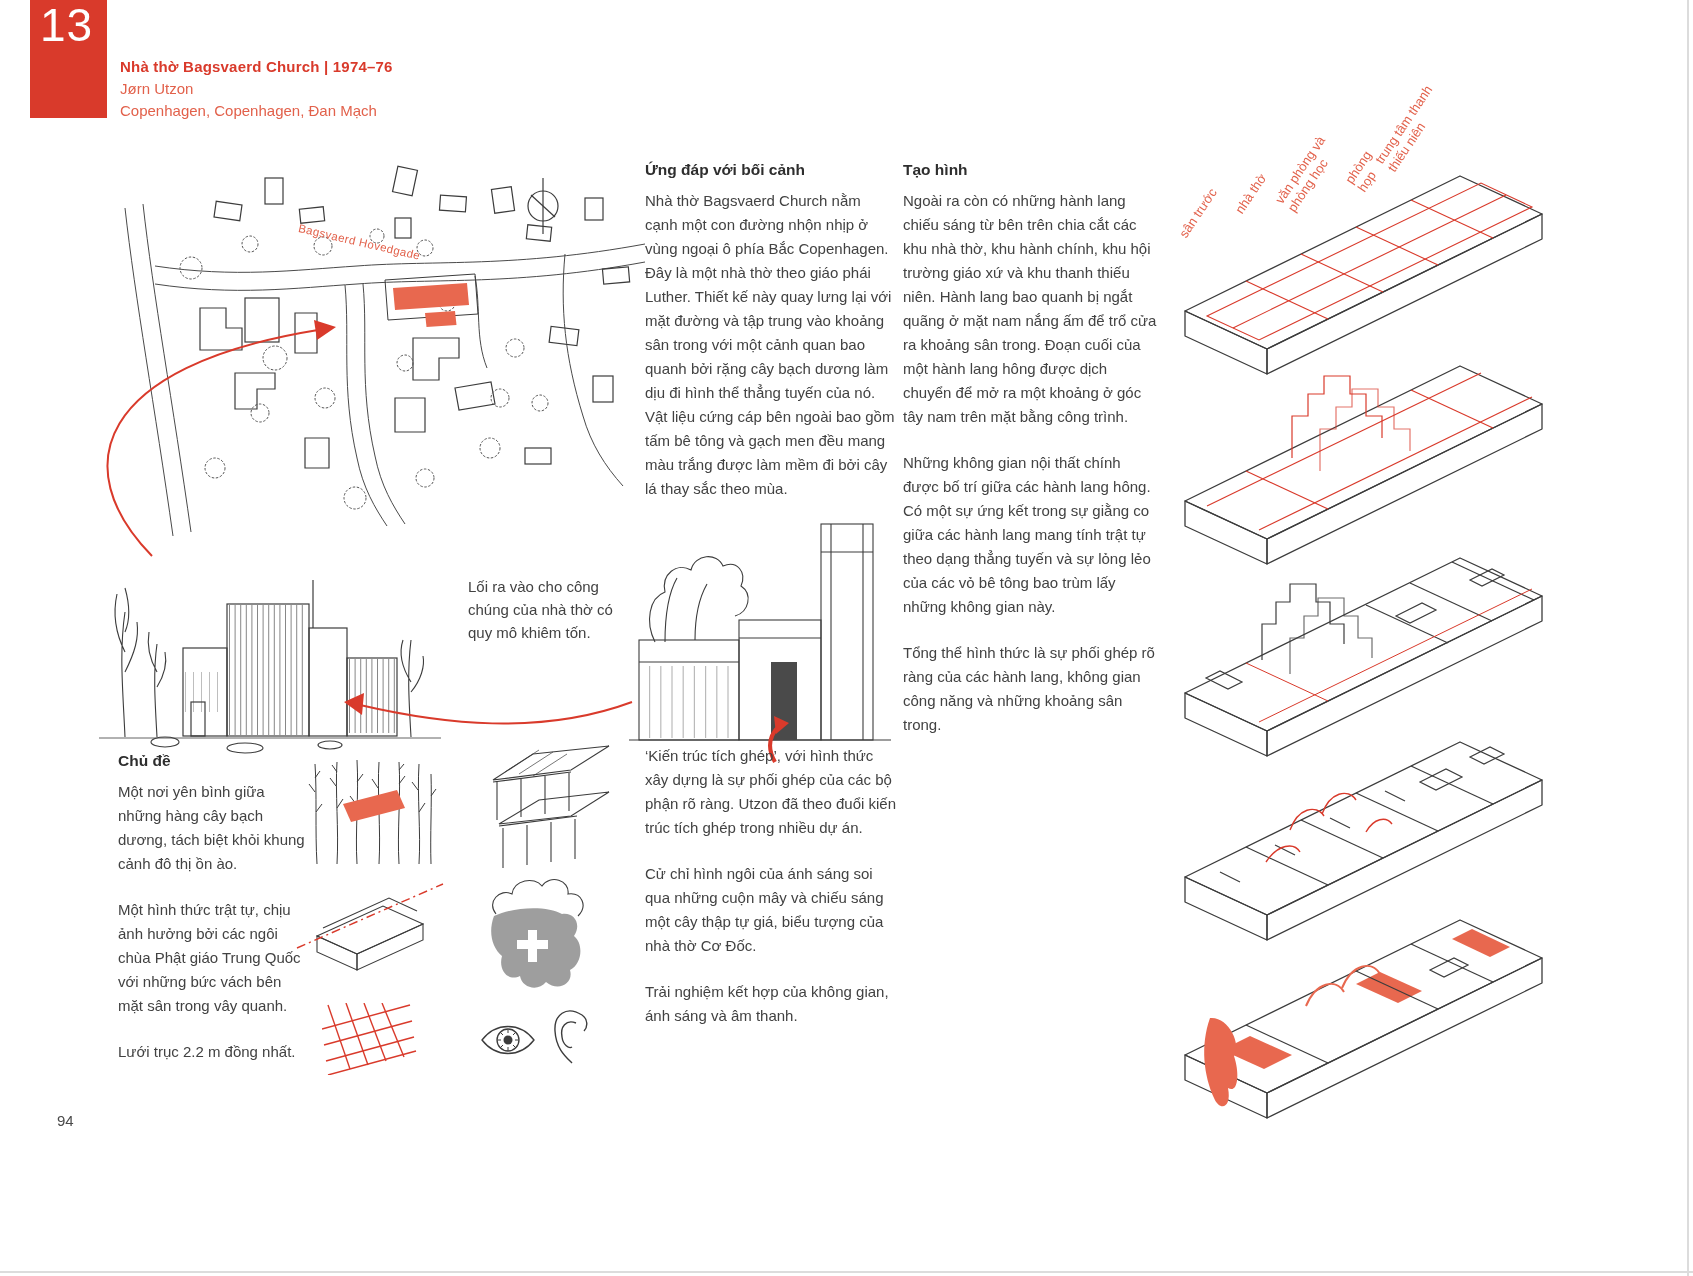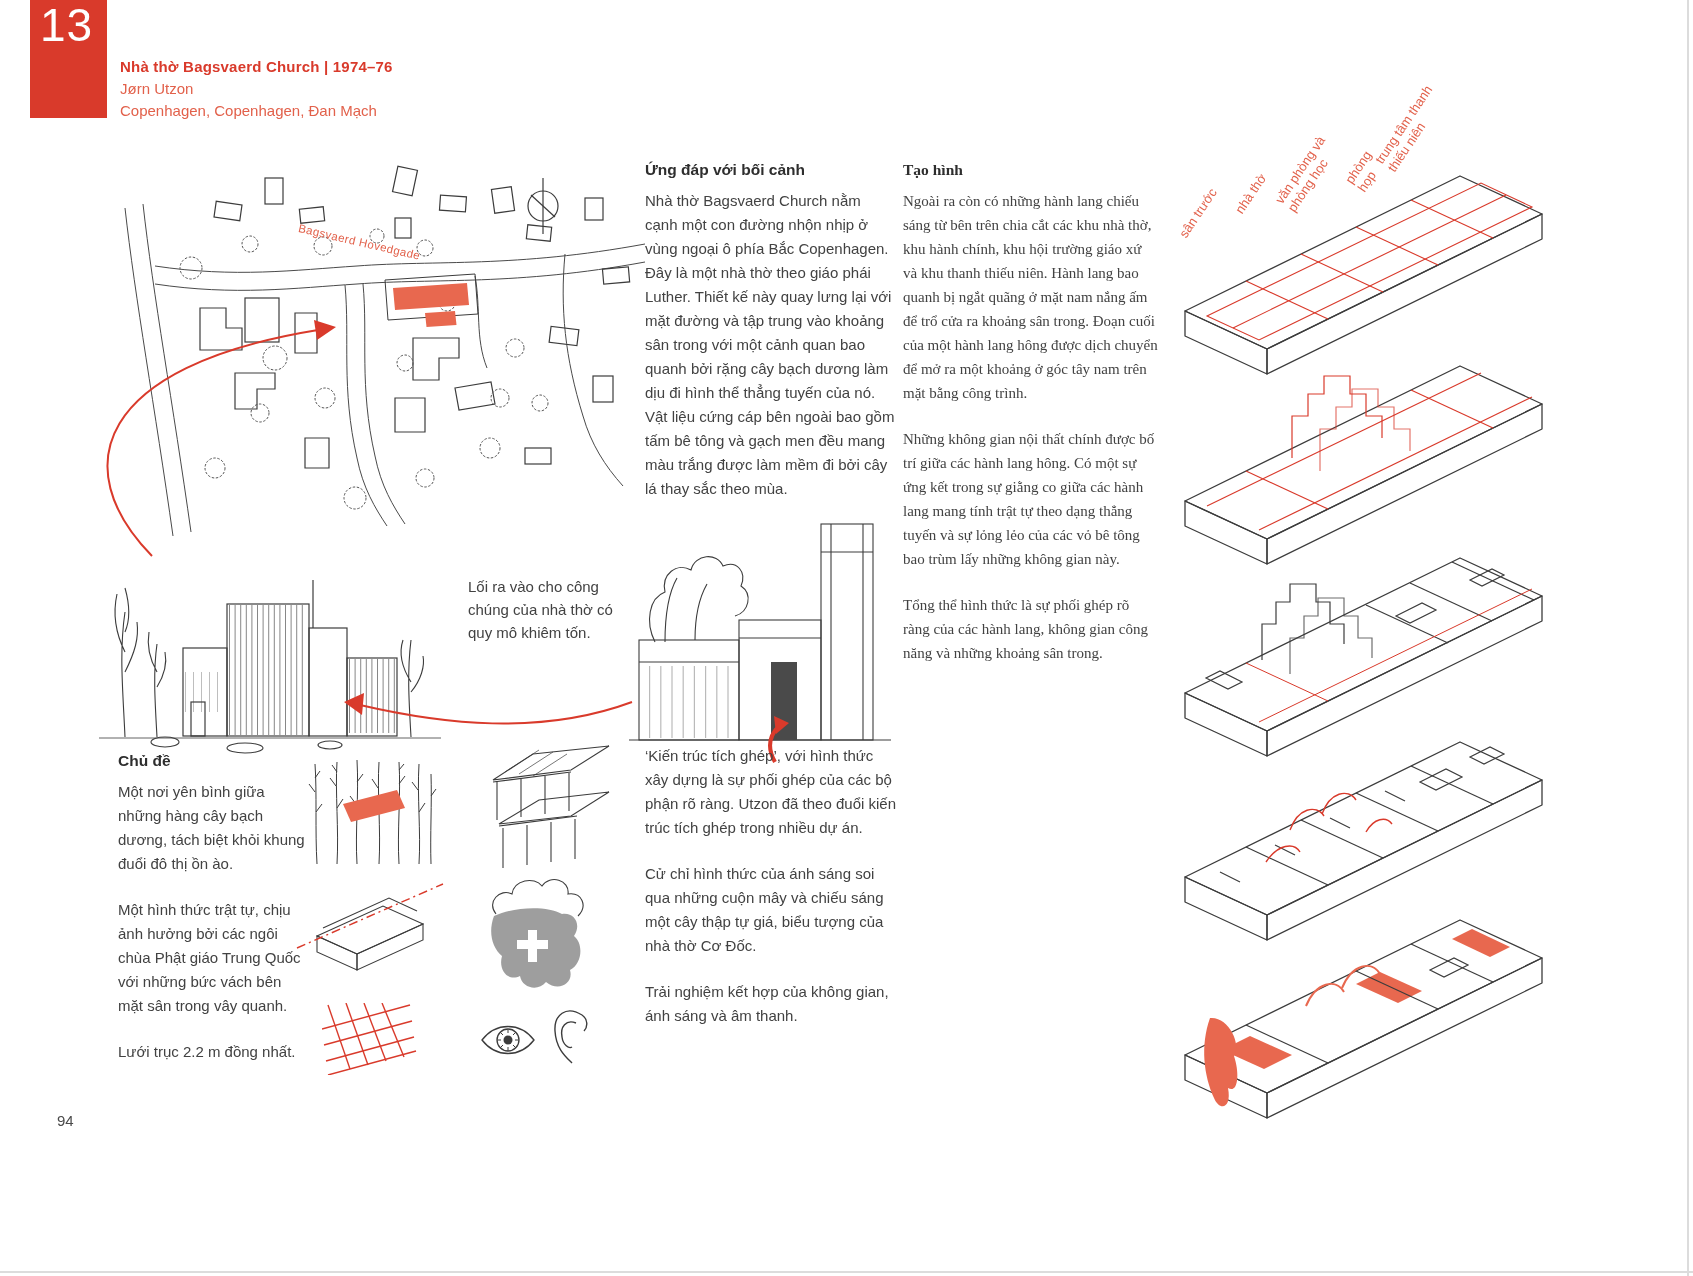--- a/index.html
+++ b/index.html
@@ -123,21 +123,21 @@
       </g>
     </svg>
     <div class="abs street-label" style="left:205px;top:74px;">Bagsvaerd Hovedgade</div>
   </div>
 
   <div class="abs body-col" style="left:645px;top:158px;width:250px;">
     <div class="heading">Ứng đáp với bối cảnh</div>
     <p>Nhà thờ Bagsvaerd Church nằm cạnh một con đường nhộn nhịp ở vùng ngoại ô phía Bắc Copenhagen. Đây là một nhà thờ theo giáo phái Luther. Thiết kế này quay lưng lại với mặt đường và tập trung vào khoảng sân trong với một cảnh quan bao quanh bởi rặng cây bạch dương làm dịu đi hình thể thẳng tuyến của nó. Vật liệu cứng cáp bên ngoài bao gồm tấm bê tông và gạch men đều mang màu trắng được làm mềm đi bởi cây lá thay sắc theo mùa.</p>
   </div>
 
-  <div class="abs body-col" style="left:903px;top:158px;width:256px;font-family:Liberation Serif, serif;">
+  <div class="abs body-col" style="left:903px;top:158px;width:256px;">
     <div class="heading">Tạo hình</div>
     <p>Ngoài ra còn có những hành lang chiếu sáng từ bên trên chia cắt các khu nhà thờ, khu hành chính, khu hội trường giáo xứ và khu thanh thiếu niên. Hành lang bao quanh bị ngắt quãng ở mặt nam nắng ấm để trổ cửa ra khoảng sân trong. Đoạn cuối của một hành lang hông được dịch chuyển để mở ra một khoảng ở góc tây nam trên mặt bằng công trình.</p>
     <p>Những không gian nội thất chính được bố trí giữa các hành lang hông. Có một sự ứng kết trong sự giằng co giữa các hành lang mang tính trật tự theo dạng thẳng tuyến và sự lỏng lẻo của các vỏ bê tông bao trùm lấy những không gian này.</p>
     <p>Tổng thể hình thức là sự phối ghép rõ ràng của các hành lang, không gian công năng và những khoảng sân trong.</p>
   </div>
 
   <div>
     <span class="axon-label" style="left:1176px;top:232px;">sân trước</span>
     <span class="axon-label" style="left:1232px;top:208px;">nhà thờ</span>
     <span class="axon-label" style="left:1272px;top:198px;width:96px;">văn phòng và phòng học</span>
@@ -288,21 +288,21 @@
     <line x1="24" y1="190" x2="104" y2="190" stroke="#777" stroke-width="72" stroke-dasharray="1.2 10" opacity="0.5"></line>
     <rect x="146" y="150" width="26" height="78" fill="#4a4a4a" stroke="none"></rect>
     <g>
       <path d="M150,250 C142,236 144,224 154,214" stroke="#d93a2b" fill="none" stroke-width="4"></path>
       <polygon points="149,204 164,211 151,222" fill="#d93a2b"></polygon>
     </g>
   </svg>
 
   <div class="abs body-col" style="left:118px;top:737px;width:192px;margin-top:12px;">
     <div class="heading">Chủ đề</div>
-    <p>Một nơi yên bình giữa những hàng cây bạch dương, tách biệt khỏi khung đuổi đô thị ồn ào.</p>
+    <p>Một nơi yên bình giữa những hàng cây bạch dương, tách biệt khỏi khung cảnh đô thị ồn ào.</p>
     <p>Một hình thức trật tự, chịu ảnh hưởng bởi các ngôi chùa Phật giáo Trung Quốc với những bức vách bên mặt sân trong vây quanh.</p>
     <p>Lưới trục 2.2 m đồng nhất.</p>
   </div>
 
   <svg class="abs" style="left:305px;top:752px;" width="135" height="115" viewBox="0 0 135 115">
     <g stroke="#3c3c3c" stroke-width="1" fill="none">
       <path d="M12,112 C10,80 12,40 10,12 M10,40 l-6,-8 M11,60 l6,-8 M10,26 l5,-7"></path>
       <path d="M32,112 C34,78 30,40 32,10 M31,34 l-6,-8 M32,56 l6,-9 M32,20 l-5,-7"></path>
       <path d="M52,112 C50,80 54,42 52,8 M52,30 l6,-8 M51,52 l-6,-8"></path>
       <path d="M74,112 C76,78 72,40 74,10 M73,36 l-6,-9 M74,58 l6,-8"></path>
@@ -369,21 +369,21 @@
   <svg class="abs" style="left:548px;top:1005px;" width="45" height="62" viewBox="0 0 45 62">
     <g stroke="#3c3c3c" fill="none" stroke-width="1.4">
       <path d="M34,10 C18,0 6,10 7,26 C8,44 18,52 24,58"></path>
       <path d="M34,10 C40,14 40,22 36,26"></path>
       <path d="M28,18 C18,14 12,22 14,32 C15,40 21,44 24,42"></path>
     </g>
   </svg>
 
   <div class="abs body-col" style="left:645px;top:744px;width:252px;">
     <p>‘Kiến trúc tích ghép’, với hình thức xây dựng là sự phối ghép của các bộ phận rõ ràng. Utzon đã theo đuổi kiến trúc tích ghép trong nhiều dự án.</p>
-    <p>Cử chỉ hình thức của ánh sáng soi qua những cuộn mây và chiếu sáng một cây thập tự giá, biểu tượng của nhà thờ Cơ Đốc.</p>
+    <p>Cử chỉ hình ngôi của ánh sáng soi qua những cuộn mây và chiếu sáng một cây thập tự giá, biểu tượng của nhà thờ Cơ Đốc.</p>
     <p>Trải nghiệm kết hợp của không gian, ánh sáng và âm thanh.</p>
   </div>
 
   <svg class="abs no-events" style="left:0;top:0;" width="1693" height="1276" viewBox="0 0 1693 1276">
     <g stroke="#d93a2b" stroke-width="2" fill="none">
       <path d="M152,556 C66,468 96,366 318,330"></path>
       <path d="M632,702 C540,736 442,724 360,705"></path>
     </g>
     <polygon points="336,327 314,320 317,340" fill="#d93a2b"></polygon>
     <polygon points="344,702 364,693 362,715" fill="#d93a2b"></polygon>

